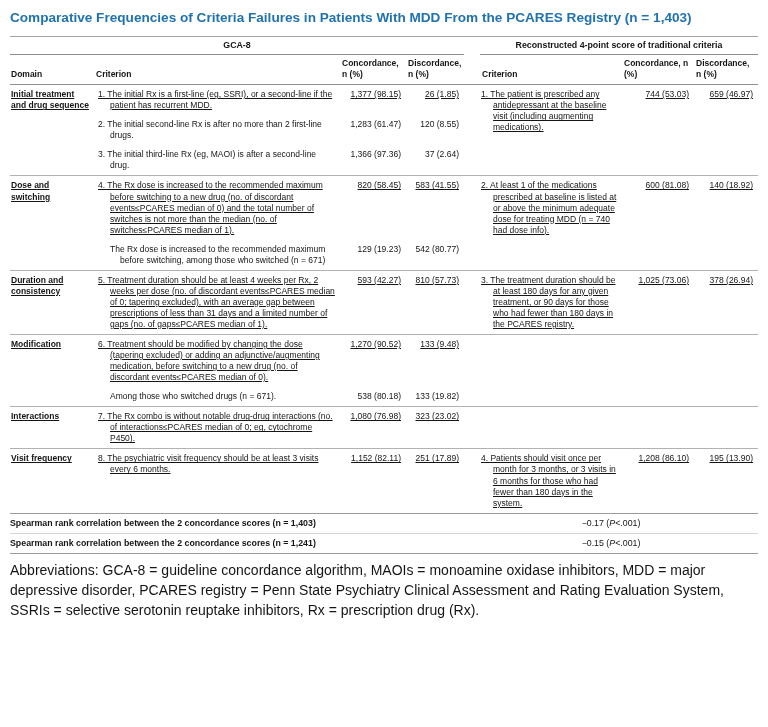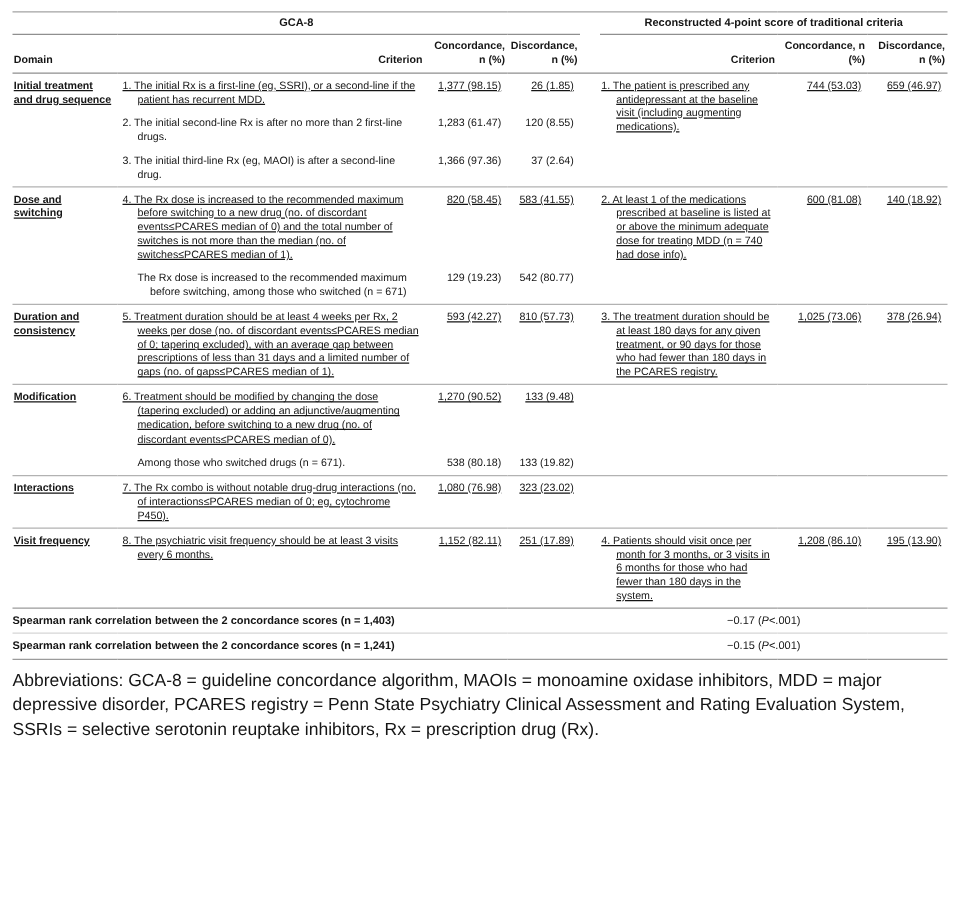--- a/index.html
+++ b/index.html
@@ -44,21 +44,21 @@
   tr.group-row td { border-top: 1px solid #a3a3a3; padding: 3px 0 3px 0; }
   td.ghead {
     font-weight: bold; text-align: center;
     font-size: 8.8px;
     border-bottom: 1px solid #8f8f8f;
   }
 
   
   tr.head-row td {
     font-weight: bold; font-size: 8.5px;
-    text-align: right; vertical-align: bottom;
+    text-align: left; vertical-align: bottom;
     border-bottom: 1px solid #8f8f8f;
     padding: 3px 2px 4px 2px;
   }
   tr.head-row td.hd-domain { text-align: left; padding-left: 1px; }
 
   
   tr.sec td { border-top: 1px solid #b2b2b2; text-decoration: underline; }
   td.domain { font-weight: bold; padding-left: 1px; padding-right: 5px; }
   td.crit  { padding-left: 16px; text-indent: -12px; }
   td.crit.sub { padding-left: 26px; text-indent: -10px; }
@@ -74,20 +74,21 @@
   .abbrev {
     font-size: 14px; line-height: 1.4;
     margin: 7px 0 0 0; color: #151515;
   }
 </style>
 </head>
 <body>
 
 <div class="page">
 
+  <h1 class="title">Comparative Frequencies of Criteria Failures in Patients With MDD From the PCARES Registry (n = 1,403)</h1>
 
   <table class="main">
     <colgroup>
       <col class="c-domain">
         <col class="c-crit1">
         <col class="c-num1">
         <col class="c-num2">
       <col class="c-spacer">
         <col class="c-crit2">
         <col class="c-num3">

